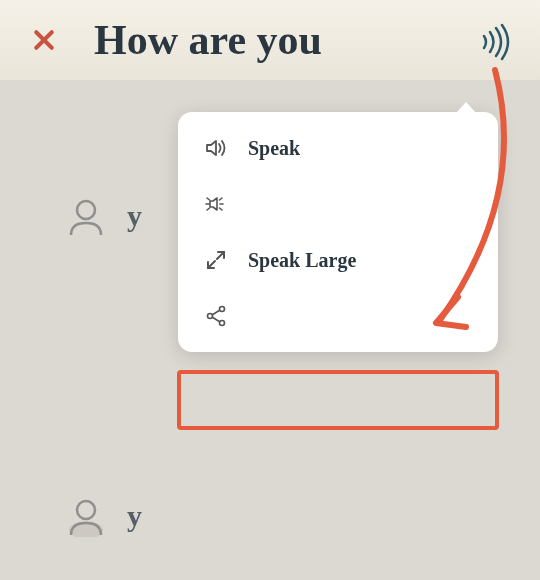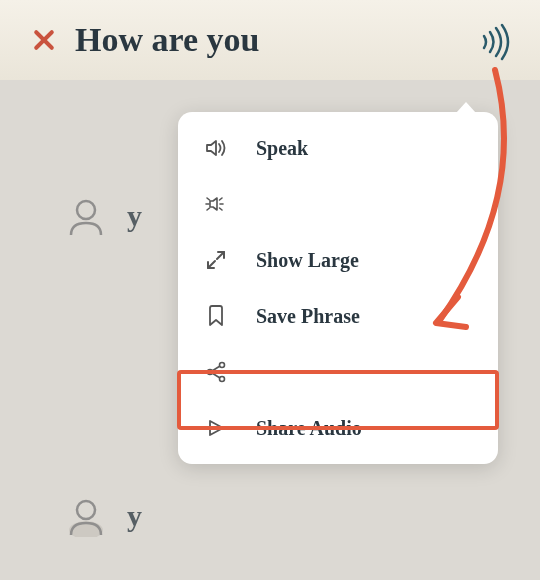--- a/index.html
+++ b/index.html
@@ -31,24 +31,24 @@
       left: 50%;
       top: 50%;
       width: 26px;
       height: 4px;
       background: #c9533e;
       border-radius: 2px;
     }
     .close-btn::before { transform: translate(-50%, -50%) rotate(45deg); }
     .close-btn::after { transform: translate(-50%, -50%) rotate(-45deg); }
     .title {
-      font-size: 34px;
+      font-size: 42px;
       font-weight: bold;
       color: #2a3740;
-      margin-left: 17px;
+      margin-left: 36px;
     }
     .sound-icon {
       position: absolute;
       right: 24px;
       top: 22px;
     }
     .bg-item {
       position: absolute;
       display: flex;
       align-items: center;
@@ -86,21 +86,21 @@
       height: 0;
       border-left: 10px solid transparent;
       border-right: 10px solid transparent;
       border-bottom: 11px solid #fff;
     }
     .menu-item {
       display: flex;
       align-items: center;
       padding: 16px 26px;
       cursor: pointer;
-      gap: 28px;
+      gap: 20px;
     }
     .menu-item .icon {
       width: 24px;
       height: 24px;
       display: flex;
       align-items: center;
       justify-content: center;
       color: #444;
     }
     .menu-item .label {
@@ -190,53 +190,37 @@
 
   <div class="menu-item">
     <span class="icon">
       <svg width="20" height="20" viewBox="0 0 20 20">
         <path d="M 12 2 L 18 2 L 18 8" stroke="#555" stroke-width="2" fill="none" stroke-linecap="round" stroke-linejoin="round"></path>
         <line x1="18" y1="2" x2="11" y2="9" stroke="#555" stroke-width="2" stroke-linecap="round"></line>
         <path d="M 8 18 L 2 18 L 2 12" stroke="#555" stroke-width="2" fill="none" stroke-linecap="round" stroke-linejoin="round"></path>
         <line x1="2" y1="18" x2="9" y2="11" stroke="#555" stroke-width="2" stroke-linecap="round"></line>
       </svg>
     </span>
-    <span class="label">Show Large</span>
-  </div>
-
-
-  <div class="menu-item">
-    <span class="icon">
-      <svg width="18" height="22" viewBox="0 0 18 22">
-        <path d="M 3 3 Q 3 1 5 1 L 13 1 Q 15 1 15 3 L 15 20 L 9 15 L 3 20 Z" stroke="#555" stroke-width="1.8" fill="none" stroke-linejoin="round"></path>
-      </svg>
-    </span>
-    <span class="label">Save Phrase</span>
-  </div>
+    <span class="label">Speak Large</span>
+  </div>
+
+
 
   <div class="menu-item">
     <span class="icon">
       <svg width="22" height="22" viewBox="0 0 22 22">
         <circle cx="5" cy="11" r="2.5" stroke="#555" stroke-width="1.6" fill="none"></circle>
         <circle cx="17" cy="4" r="2.5" stroke="#555" stroke-width="1.6" fill="none"></circle>
         <circle cx="17" cy="18" r="2.5" stroke="#555" stroke-width="1.6" fill="none"></circle>
         <line x1="7" y1="10" x2="15" y2="5" stroke="#555" stroke-width="1.6"></line>
         <line x1="7" y1="12" x2="15" y2="17" stroke="#555" stroke-width="1.6"></line>
       </svg>
     </span>
   </div>
 
-  <div class="menu-item">
-    <span class="icon">
-      <svg width="20" height="20" viewBox="0 0 20 20">
-        <path d="M 4 3 L 17 10 L 4 17 Z" stroke="#555" stroke-width="1.8" fill="none" stroke-linejoin="round"></path>
-      </svg>
-    </span>
-    <span class="label">Share Audio</span>
-  </div>
 </div>
 
 <div class="highlight-box"></div>
 
 <svg class="arrow" width="130" height="290" viewBox="0 0 130 290">
   <path d="M 95 5 Q 128 130 40 255" stroke="#e45b3d" stroke-width="6" fill="none" stroke-linecap="round"></path>
   <path d="M 58 232 L 36 258 L 66 262" stroke="#e45b3d" stroke-width="6" fill="none" stroke-linecap="round" stroke-linejoin="round"></path>
 </svg>
 
 </body></html>

